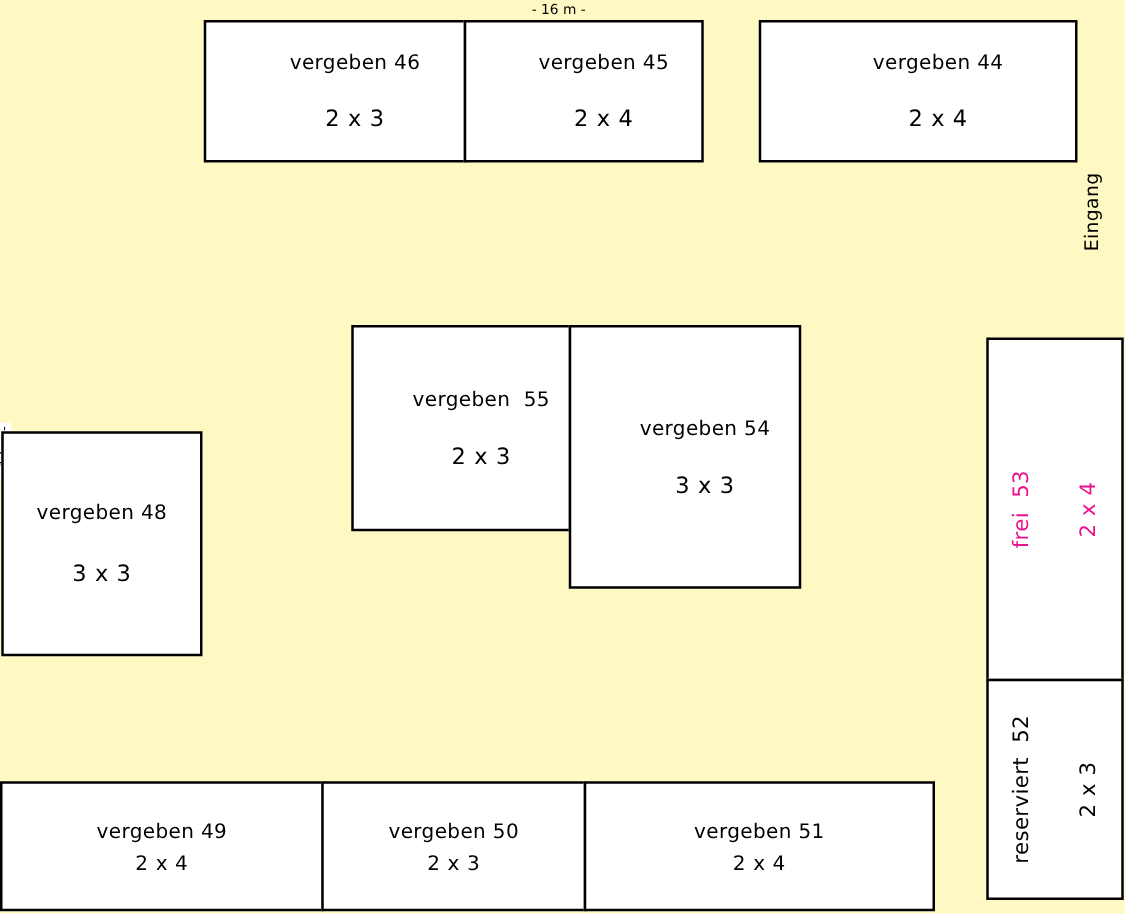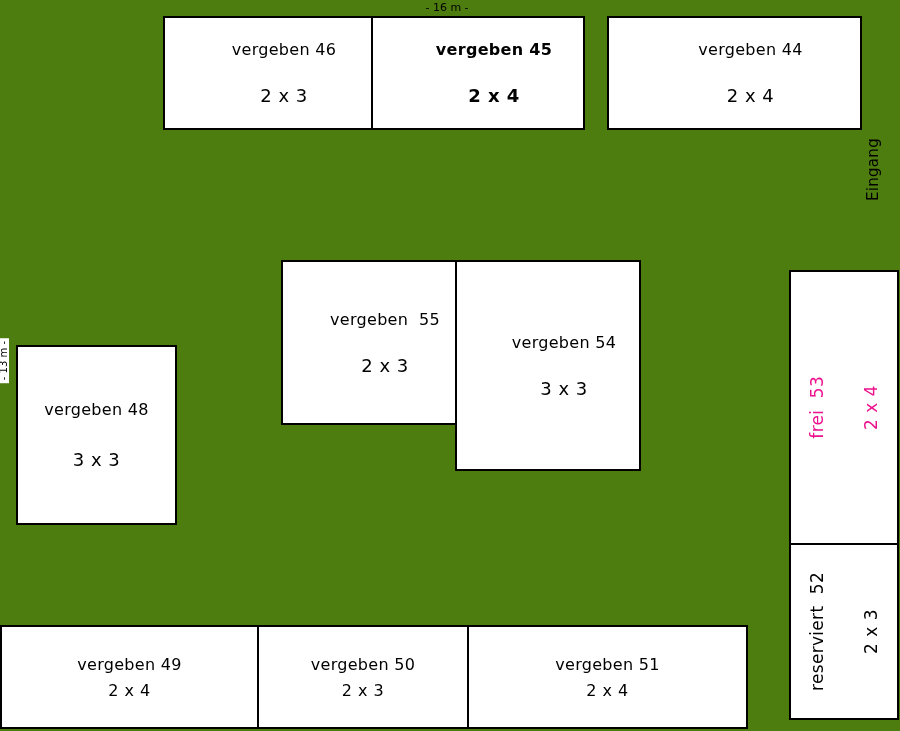--- a/index.html
+++ b/index.html
@@ -6,21 +6,21 @@
     margin: 0;
     padding: 0;
     background: #ffffff;
     font-family: "DejaVu Sans", "Liberation Sans", sans-serif;
     color: #000;
   }
   .plan {
     position: relative;
     width: 900px;
     height: 731px;
-    background: #4d7c0f;
+    background: #fef9c3;
     overflow: hidden;
   }
   .booth {
     position: absolute;
     box-sizing: border-box;
     border: 2px solid #000;
     background: #fff;
     display: flex;
     flex-direction: column;
     align-items: center;
@@ -87,30 +87,30 @@
 <div class="plan">
 
   <div class="dim-top">- 16 m -</div>
   <div class="dim-left vtext">- 13 m -</div>
   <div class="entrance vtext">Eingang</div>
 
   <div class="booth gap-md" style="left:163px; top:16px; width:210px; height:114px;">
     <div class="booth-label">vergeben 46</div>
     <div class="booth-size">2 x 3</div>
   </div>
-  <div class="booth gap-md" style="left:371px; top:16px; width:214px; height:114px;font-weight:bold;">
+  <div class="booth gap-md" style="left:371px; top:16px; width:192px; height:114px;">
     <div class="booth-label">vergeben 45</div>
     <div class="booth-size">2 x 4</div>
   </div>
   <div class="booth gap-md" style="left:607px; top:16px; width:255px; height:114px;">
     <div class="booth-label">vergeben 44</div>
     <div class="booth-size">2 x 4</div>
   </div>
 
-  <div class="booth gap-lg" style="left:16px; top:345px; width:161px; height:180px;">
+  <div class="booth gap-lg" style="left:1px; top:345px; width:161px; height:180px;">
     <div class="booth-label">vergeben 48</div>
     <div class="booth-size">3 x 3</div>
   </div>
 
   <div class="booth gap-md" style="left:281px; top:260px; width:176px; height:165px;text-align:center;">
     <div class="booth-label">vergeben  55</div>
     <div class="booth-size">2 x 3</div>
   </div>
   <div class="booth gap-md" style="left:455px; top:260px; width:186px; height:211px;">
     <div class="booth-label">vergeben 54</div>

